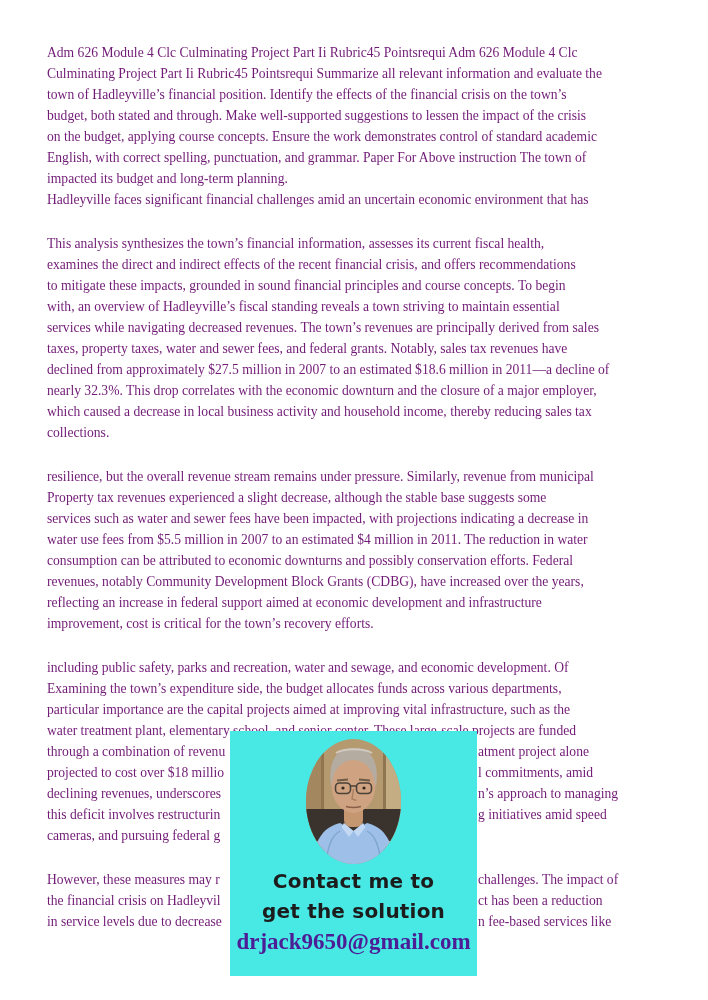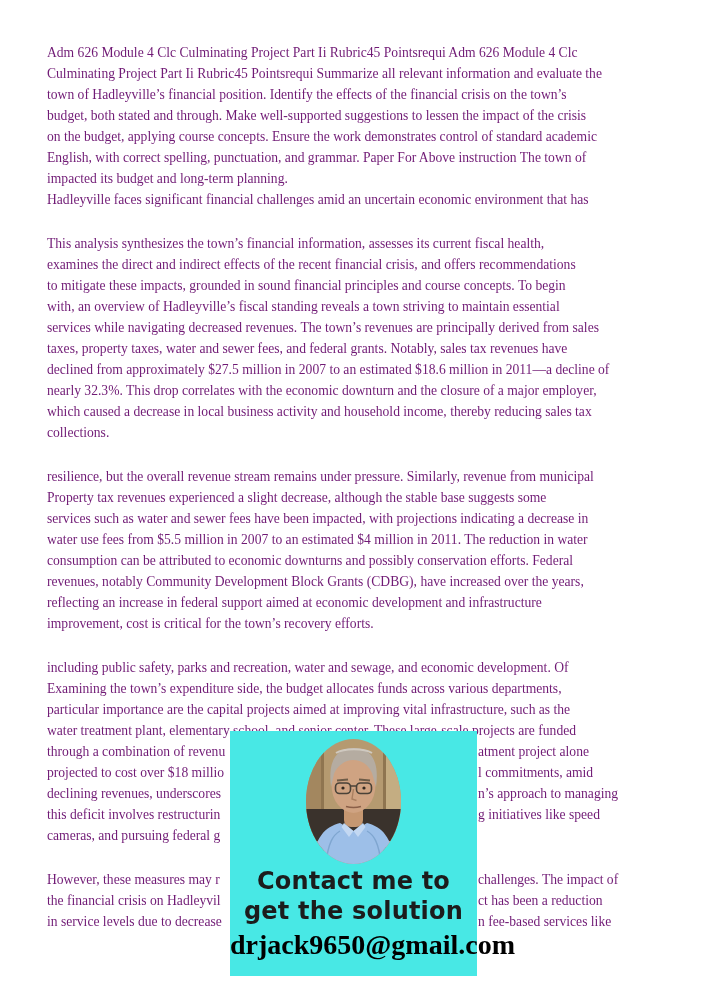--- a/index.html
+++ b/index.html
@@ -35,33 +35,33 @@
     position: absolute;
     left: 76px; top: 8px;
     width: 95px; height: 125px;
   }
   .ad-heading {
     position: absolute;
     top: 135px; left: 0;
     width: 100%;
     font-family: "DejaVu Sans", sans-serif;
     font-weight: bold;
-    font-size: 24px;
+    font-size: 20px;
     line-height: 30px;
     color: #1c1c1c;
     letter-spacing: 0.2px;
   }
   .ad-email {
     position: absolute;
     top: 198px; left: 0;
     width: 100%;
     font-family: "Liberation Serif", serif;
     font-weight: bold;
-    font-size: 28px;
-    color: #000000;
+    font-size: 23px;
+    color: #4c1d95;
   }
 </style>
 </head>
 <body>
 
 <div class="doc">
     <div class="para">
       <div class="line"><span class="frag-left">Adm 626 Module 4 Clc Culminating Project Part Ii Rubric45 Pointsrequi Adm 626 Module 4 Clc</span></div>
       <div class="line"><span class="frag-left">Culminating Project Part Ii Rubric45 Pointsrequi Summarize all relevant information and evaluate the</span></div>
       <div class="line"><span class="frag-left">town of Hadleyville’s financial position. Identify the effects of the financial crisis on the town’s</span></div>
@@ -94,21 +94,21 @@
       <div class="line"><span class="frag-left">improvement, cost is critical for the town’s recovery efforts.</span></div>
     </div>
     <div class="para">
       <div class="line"><span class="frag-left">including public safety, parks and recreation, water and sewage, and economic development. Of</span></div>
       <div class="line"><span class="frag-left">Examining the town’s expenditure side, the budget allocates funds across various departments,</span></div>
       <div class="line"><span class="frag-left">particular importance are the capital projects aimed at improving vital infrastructure, such as the</span></div>
       <div class="line"><span class="frag-left">water treatment plant, elementary school, and senior center. These large-scale projects are funded</span></div>
       <div class="line"><span class="frag-left">through a combination of revenu</span><span class="frag-right">atment project alone</span></div>
       <div class="line"><span class="frag-left">projected to cost over $18 millio</span><span class="frag-right">l commitments, amid</span></div>
       <div class="line"><span class="frag-left">declining revenues, underscores</span><span class="frag-right">n’s approach to managing</span></div>
-      <div class="line"><span class="frag-left">this deficit involves restructurin</span><span class="frag-right">g initiatives like speed</span></div>
+      <div class="line"><span class="frag-left">this deficit involves restructurin</span><span class="frag-right">g initiatives amid speed</span></div>
       <div class="line"><span class="frag-left">cameras, and pursuing federal g</span></div>
     </div>
     <div class="para">
       <div class="line"><span class="frag-left">However, these measures may r</span><span class="frag-right">challenges. The impact of</span></div>
       <div class="line"><span class="frag-left">the financial crisis on Hadleyvil</span><span class="frag-right">ct has been a reduction</span></div>
       <div class="line"><span class="frag-left">in service levels due to decrease</span><span class="frag-right">n fee-based services like</span></div>
     </div>
   </div>
 
 <div class="ad-overlay">

